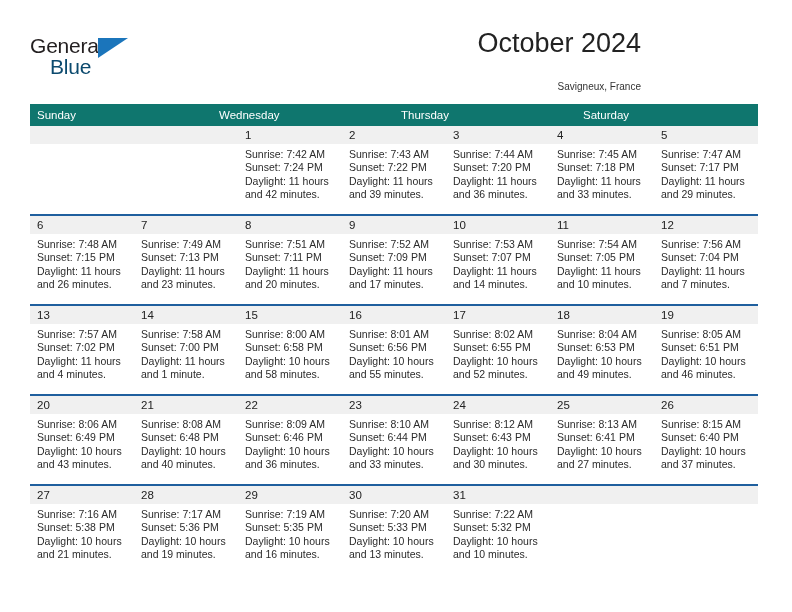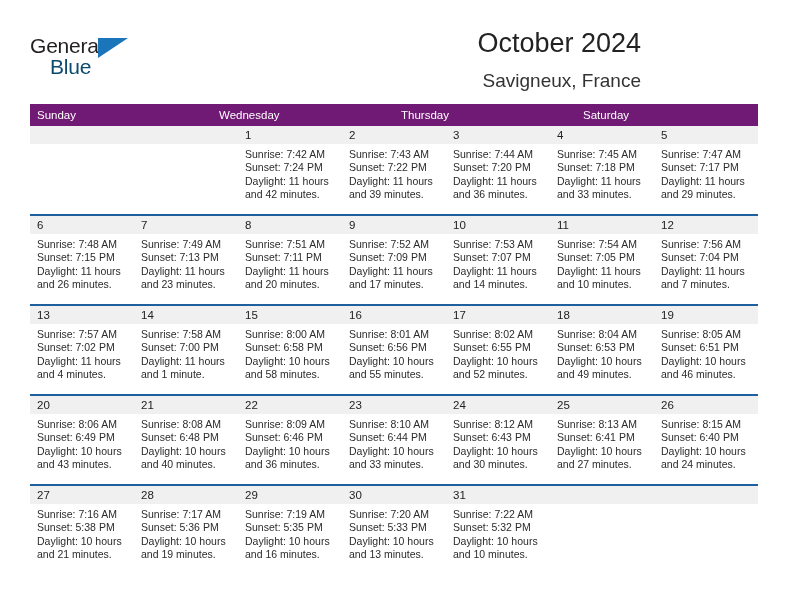--- a/index.html
+++ b/index.html
@@ -73,38 +73,38 @@
     top: 0;
     text-align: right;
   }
   .cal-title {
     font-size: 27px;
     color: #222222;
     line-height: 34px;
     white-space: nowrap;
   }
   .cal-subtitle {
-    font-size: 19px;
+    font-size: 10px;
     color: #333333;
     line-height: 22px;
-    margin-top: 10px;
+    margin-top: 16px;
     white-space: nowrap;
   }
 
   
   .calendar {
     position: absolute;
     left: 30px;
     top: 104px;
     width: 728px;
   }
 
   .weekday-row {
     display: flex;
-    background: #701a75;
+    background: #0f766e;
     height: 22px;
   }
   .weekday-cell {
     flex: 1 1 0;
     color: #ffffff;
     font-size: 11.5px;
     line-height: 22px;
     padding-left: 7px;
     box-sizing: border-box;
     white-space: nowrap;
@@ -483,21 +483,21 @@
               </div>
             </div>
             <div class="day-cell">
               <div class="day-number-band">
                 <span class="day-number">26</span>
               </div>
               <div class="day-body">
                 <div class="day-line">Sunrise: 8:15 AM</div>
                 <div class="day-line">Sunset: 6:40 PM</div>
                 <div class="day-line">Daylight: 10 hours</div>
-                <div class="day-line">and 24 minutes.</div>
+                <div class="day-line">and 37 minutes.</div>
               </div>
             </div>
           </div>
         </div>
         <div class="week-row">
           <div class="week-cells">
             <div class="day-cell">
               <div class="day-number-band">
                 <span class="day-number">27</span>
               </div>

